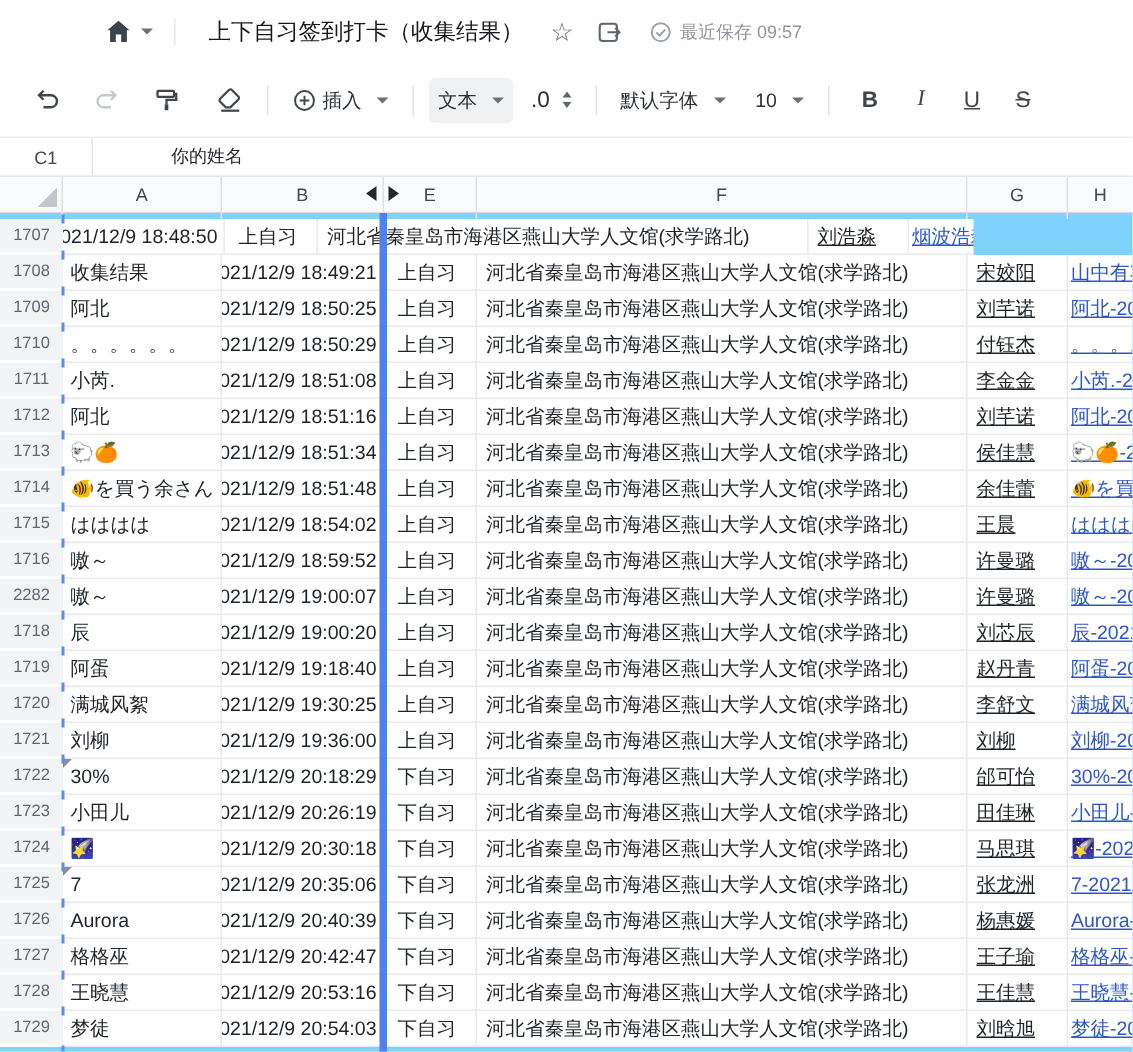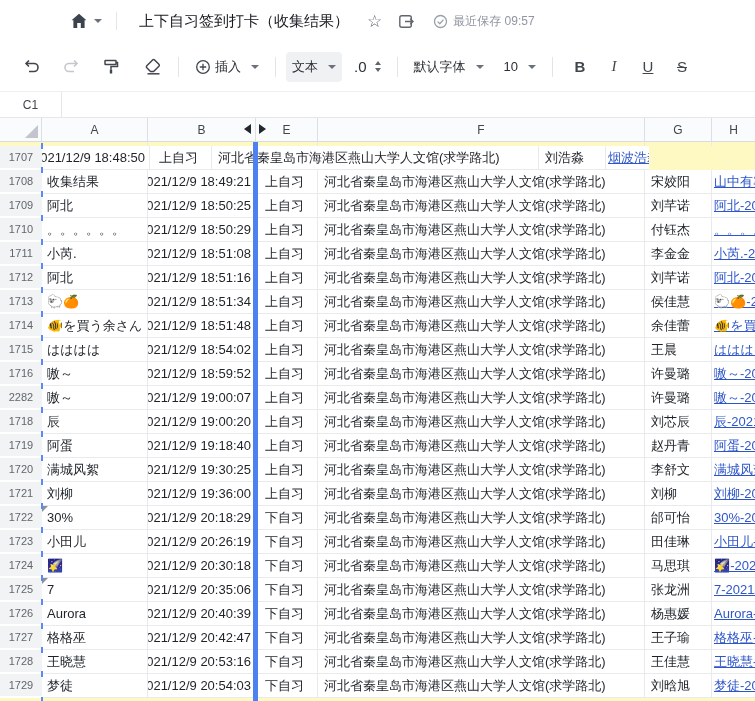--- a/index.html
+++ b/index.html
@@ -40,33 +40,33 @@
     border-bottom:1px solid #d9dcdf; display:flex; }
   .hcell { height:100%; border-right:1px solid #dcdfe3; display:flex; align-items:center;
     justify-content:center; font-size:12px; color:#41464d; background:#fafbfc; position:relative; cursor:pointer; }
   .corner { width:42px; position:relative; }
   .corner .tri { position:absolute; right:3px; bottom:3px; width:0; height:0;
     border-left:13px solid transparent; border-bottom:13px solid #c2c6cc; }
   .w-a{width:106px;} .w-b{width:108px;} .w-e{width:62px;} .w-f{width:327px;} .w-g{width:67px;} .w-h{width:43px;border-right:none;}
   .expander { position:absolute; top:6px; width:0; height:0; cursor:pointer; }
   .exp-left { left:244px; border-top:5px solid transparent; border-bottom:5px solid transparent; border-right:7px solid #23272e; }
   .exp-right { left:259px; border-top:5px solid transparent; border-bottom:5px solid transparent; border-left:7px solid #23272e; }
-  .gridarea { position:absolute; left:0; top:142px; width:755px; height:559px; overflow:hidden; background:#fef9c3; }
+  .gridarea { position:absolute; left:0; top:142px; width:755px; height:559px; overflow:hidden; background:#7dd3fc; }
   .sliver { height:4px; position:relative; }
   .row { height:24px; display:flex; position:relative; }
   .gutter { width:42px; height:100%; background:#f2f3f5; border-bottom:2px solid #fff;
     display:flex; align-items:center; justify-content:center; font-size:11px; color:#61666d; cursor:pointer; }
   .cell { height:100%; border-right:1px solid #e8eaec; border-bottom:1px solid #e8eaec;
     font-size:13px; display:flex; align-items:center; overflow:hidden; white-space:nowrap; cursor:cell; background:#fff; position:relative; }
   .ca { width:106px; padding-left:5px; }
   .cb { width:108px; padding-right:4px; justify-content:flex-end; }
   .cb .t { white-space:nowrap; }
   .ce { width:62px; padding-left:9px; }
   .cf { width:327px; padding-left:6px; }
-  .cg { width:67px; padding-left:6px; }
+  .cg { width:67px; padding-left:6px;text-decoration:underline; }
   .ch { width:43px; padding-left:2px; border-right:none; }
   .ch a { color:#2e56c9; text-decoration:underline; white-space:nowrap; cursor:pointer; }
   .vline { position:absolute; top:0; bottom:0; width:1px; background:#e8eaec; }
   .hiddenbar { position:absolute; left:253px; top:142px; width:5px; height:559px; background:#4d80f0; z-index:5; cursor:col-resize; }
   .tick { position:absolute; left:41px; top:-3px; width:2px; height:6px; background:#5b8af5; z-index:4; }
   .mark { position:absolute; left:0; top:0; width:0; height:0;
     border-top:6px solid #8a9099; border-right:6px solid transparent; }
   svg { display:block; }
 </style>
 </head>
@@ -163,20 +163,21 @@
   </div>
   <div class="tb-div"></div>
   <div class="tool biu b-lbl">B</div>
   <div class="tool biu i-lbl">I</div>
   <div class="tool biu u-lbl">U</div>
   <div class="tool biu s-lbl">S</div>
 </div>
 
 <div class="formulabar">
   <div class="cellref">C1</div>
+  <div class="fx-value">你的姓名</div>
 </div>
 
 <div class="colheader">
   <div class="hcell corner">
       <span class="tri"></span>
     </div>
   <div class="hcell w-a">A</div>
   <div class="hcell w-b">B</div>
   <div class="hcell w-e">E</div>
   <div class="hcell w-f">F</div>

